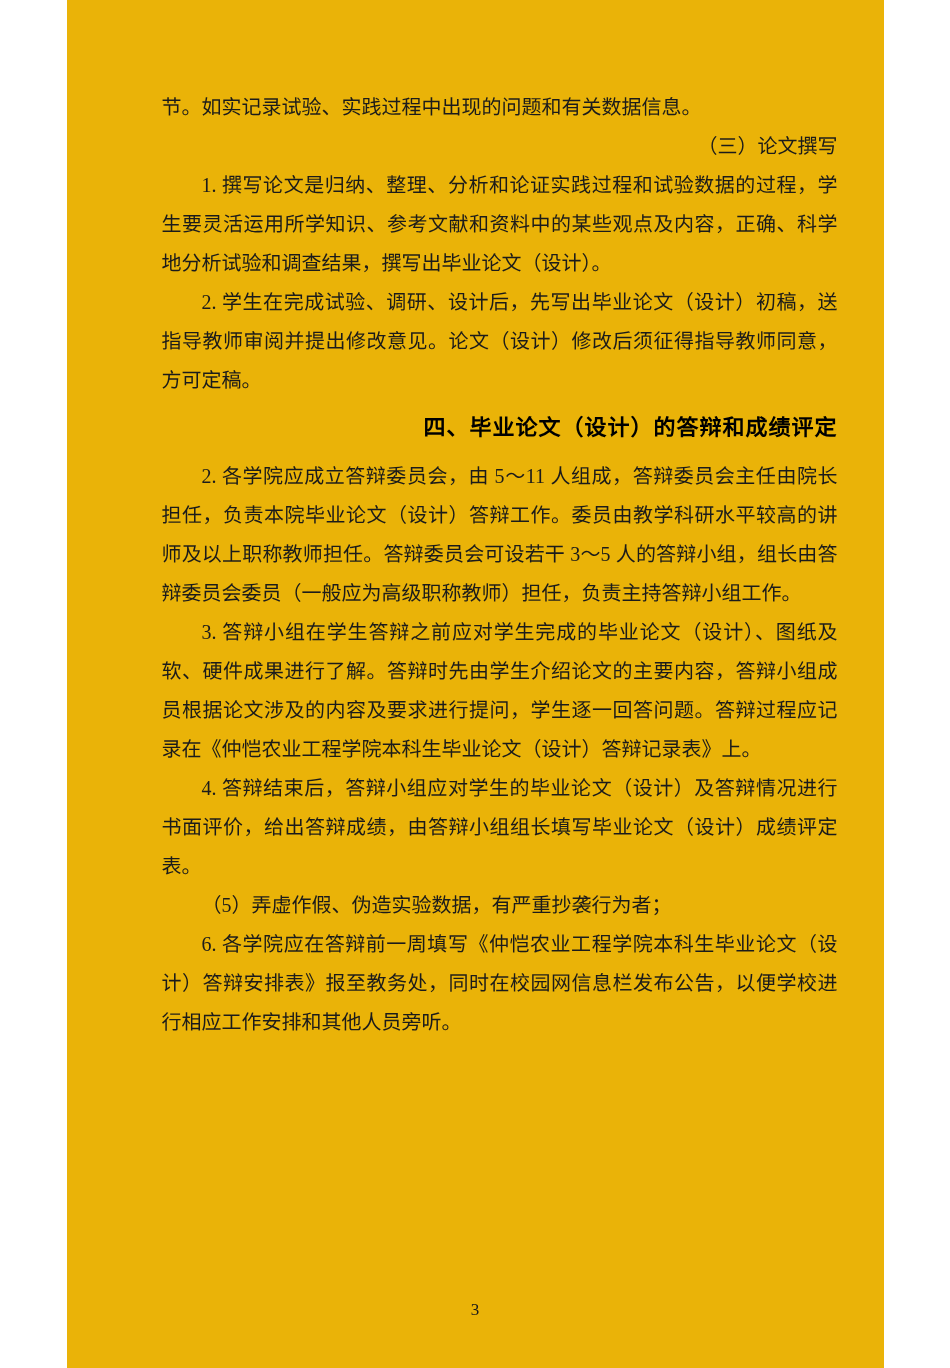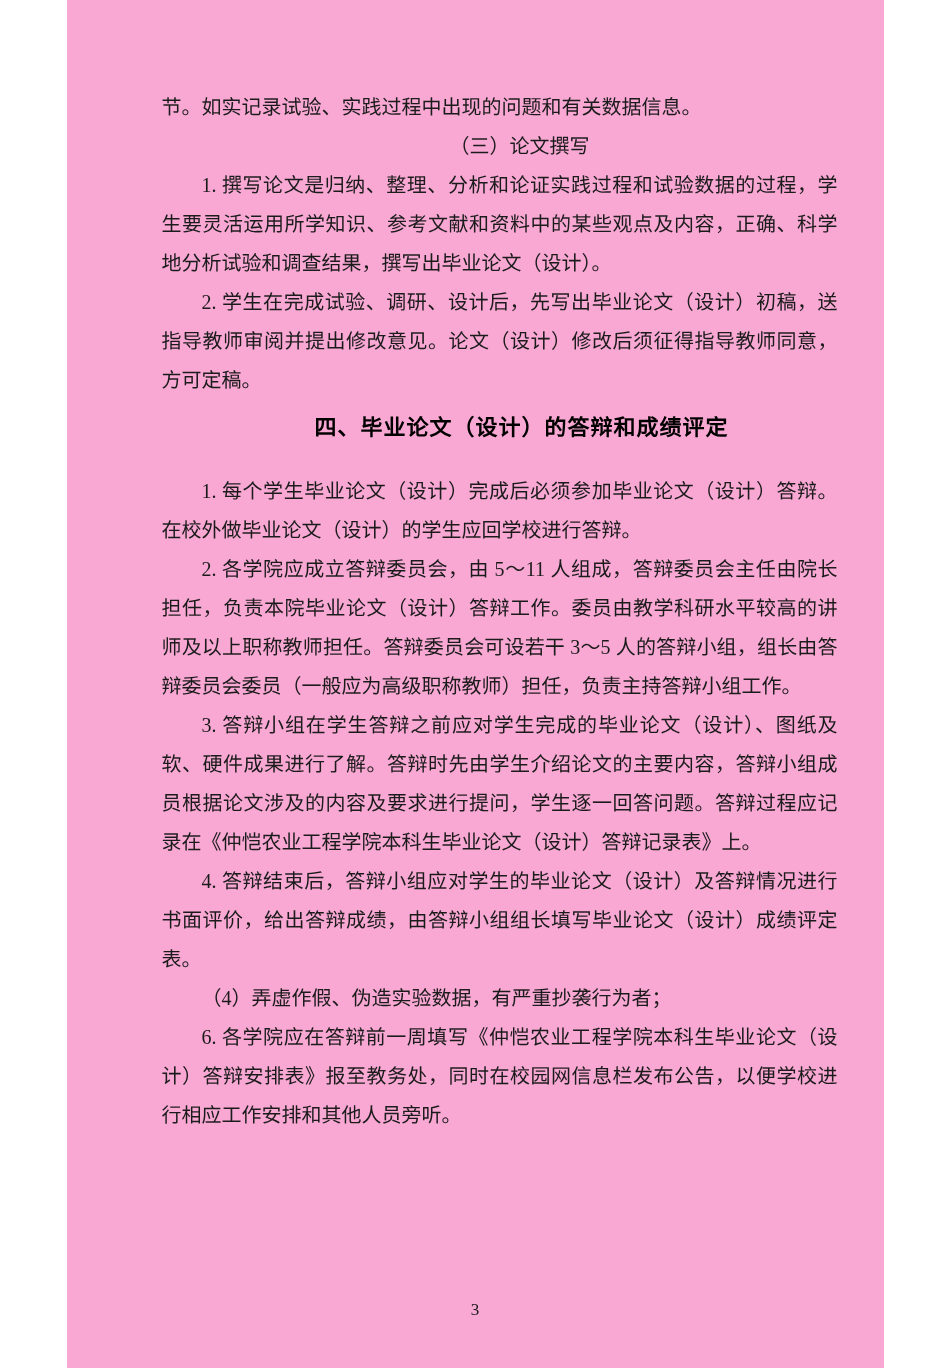--- a/index.html
+++ b/index.html
@@ -5,21 +5,21 @@
   html, body {
     margin: 0;
     padding: 0;
     background: #ffffff;
   }
   .page {
     position: relative;
     width: 817px;
     height: 1368px;
     margin: 0 auto;
-    background: #f9a8d4;
+    background: #eab308;
     box-sizing: border-box;
     padding: 88px 46px 0 95px;
     overflow: hidden;
   }
   .content p {
     margin: 0;
     font-family: "Liberation Serif", "DejaVu Serif", serif;
     font-size: 20px;
     line-height: 39px;
     color: #1b1b1b;
@@ -27,32 +27,32 @@
     text-justify: inter-character;
   }
   .content p.item {
     text-indent: 2em;
   }
   .content p.flush {
     text-indent: 0;
   }
   .content p.subheading {
     text-indent: 2em;
-    text-align: center;
+    text-align: right;
   }
   .content p.heading {
     font-family: "Liberation Sans", "DejaVu Sans", sans-serif;
     font-weight: 700;
     font-size: 22px;
     line-height: 30px;
     color: #000000;
     text-indent: 0;
     padding-left: 44px;
-    margin: 13px 0 29px 0;
-    text-align: center;
+    margin: 13px 0 14px 0;
+    text-align: right;
     letter-spacing: 1px;
   }
   .footer {
     position: absolute;
     left: 0;
     right: 0;
     bottom: 48px;
     text-align: center;
     font-family: "Liberation Serif", "DejaVu Serif", serif;
     font-size: 17px;
@@ -62,23 +62,22 @@
 </head>
 <body>
 
 <div class="page">
   <div class="content">
     <p class="flush">节。如实记录试验、实践过程中出现的问题和有关数据信息。</p>
     <p class="subheading">（三）论文撰写</p>
     <p class="item">1. 撰写论文是归纳、整理、分析和论证实践过程和试验数据的过程，学生要灵活运用所学知识、参考文献和资料中的某些观点及内容，正确、科学地分析试验和调查结果，撰写出毕业论文（设计）。</p>
     <p class="item">2. 学生在完成试验、调研、设计后，先写出毕业论文（设计）初稿，送指导教师审阅并提出修改意见。论文（设计）修改后须征得指导教师同意，方可定稿。</p>
     <p class="heading">四、毕业论文（设计）的答辩和成绩评定</p>
-    <p class="item">1. 每个学生毕业论文（设计）完成后必须参加毕业论文（设计）答辩。在校外做毕业论文（设计）的学生应回学校进行答辩。</p>
     <p class="item">2. 各学院应成立答辩委员会，由 5～11 人组成，答辩委员会主任由院长担任，负责本院毕业论文（设计）答辩工作。委员由教学科研水平较高的讲师及以上职称教师担任。答辩委员会可设若干 3～5 人的答辩小组，组长由答辩委员会委员（一般应为高级职称教师）担任，负责主持答辩小组工作。</p>
     <p class="item">3. 答辩小组在学生答辩之前应对学生完成的毕业论文（设计）、图纸及软、硬件成果进行了解。答辩时先由学生介绍论文的主要内容，答辩小组成员根据论文涉及的内容及要求进行提问，学生逐一回答问题。答辩过程应记录在《仲恺农业工程学院本科生毕业论文（设计）答辩记录表》上。</p>
     <p class="item">4. 答辩结束后，答辩小组应对学生的毕业论文（设计）及答辩情况进行书面评价，给出答辩成绩，由答辩小组组长填写毕业论文（设计）成绩评定表。</p>
-    <p class="item">（4）弄虚作假、伪造实验数据，有严重抄袭行为者；</p>
+    <p class="item">（5）弄虚作假、伪造实验数据，有严重抄袭行为者；</p>
     <p class="item">6. 各学院应在答辩前一周填写《仲恺农业工程学院本科生毕业论文（设计）答辩安排表》报至教务处，同时在校园网信息栏发布公告，以便学校进行相应工作安排和其他人员旁听。</p>
   </div>
   <div class="footer">
     <span>3</span>
   </div>
 </div>
 
 </body></html>

